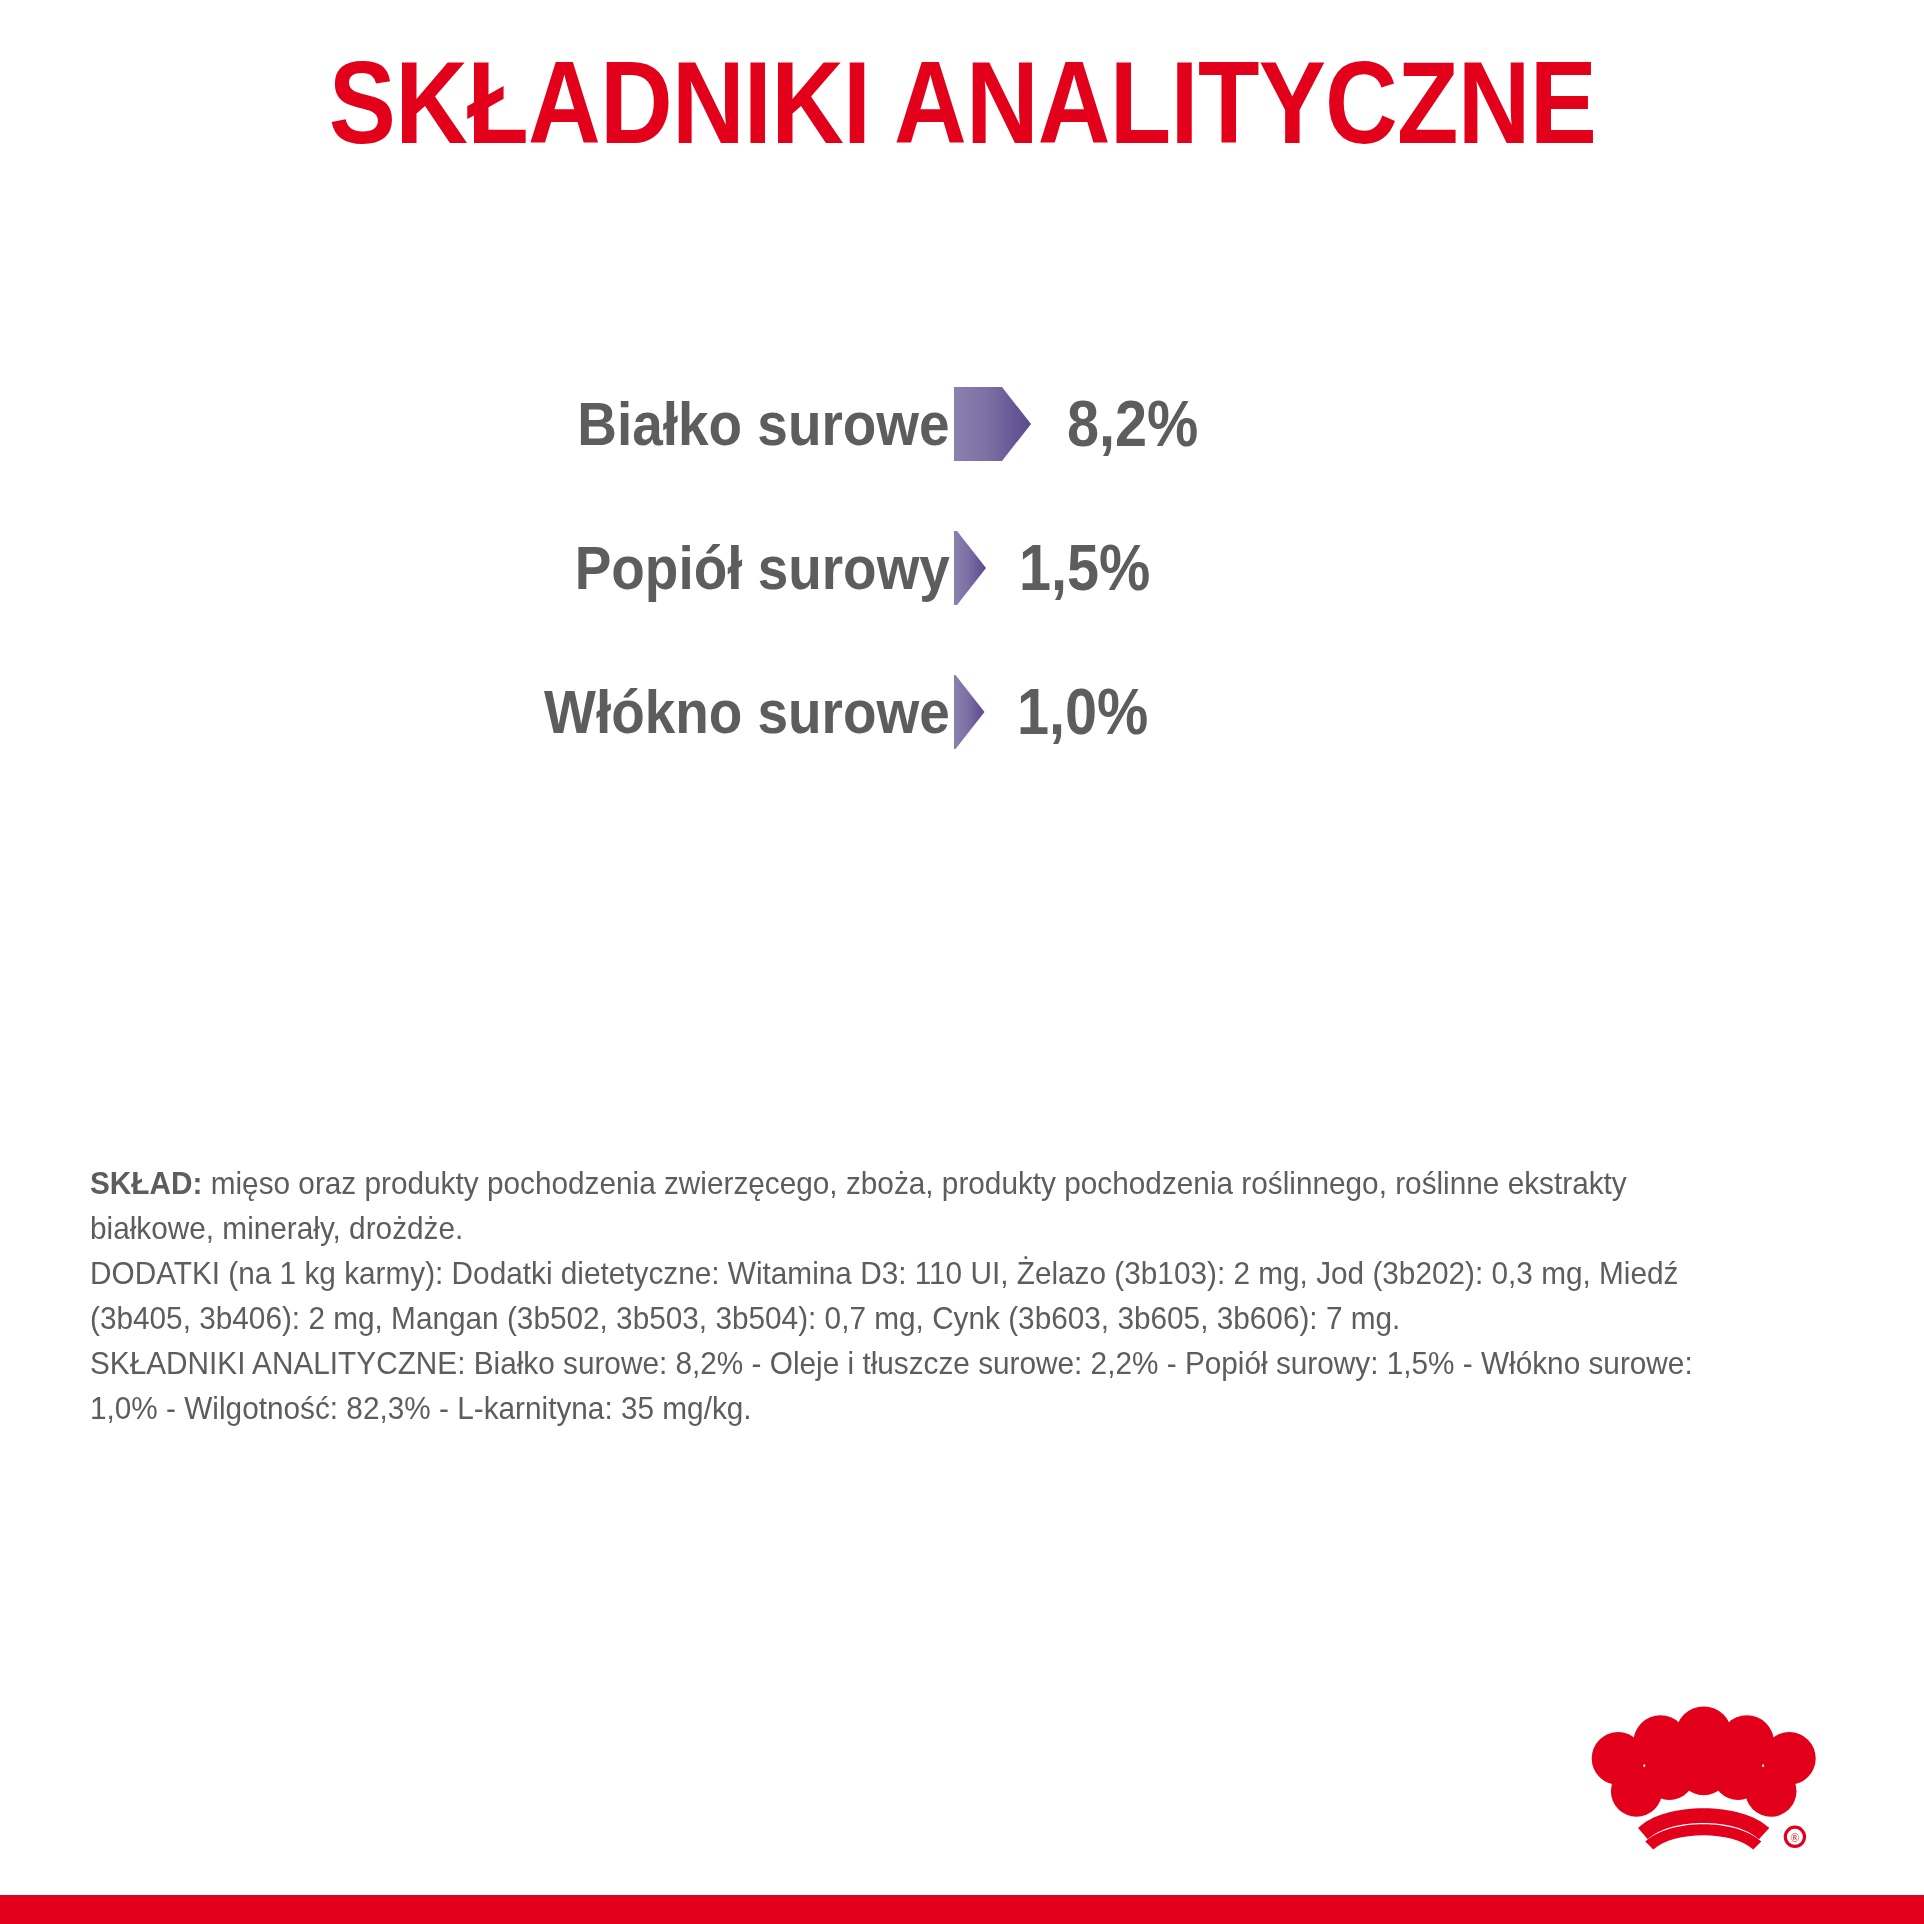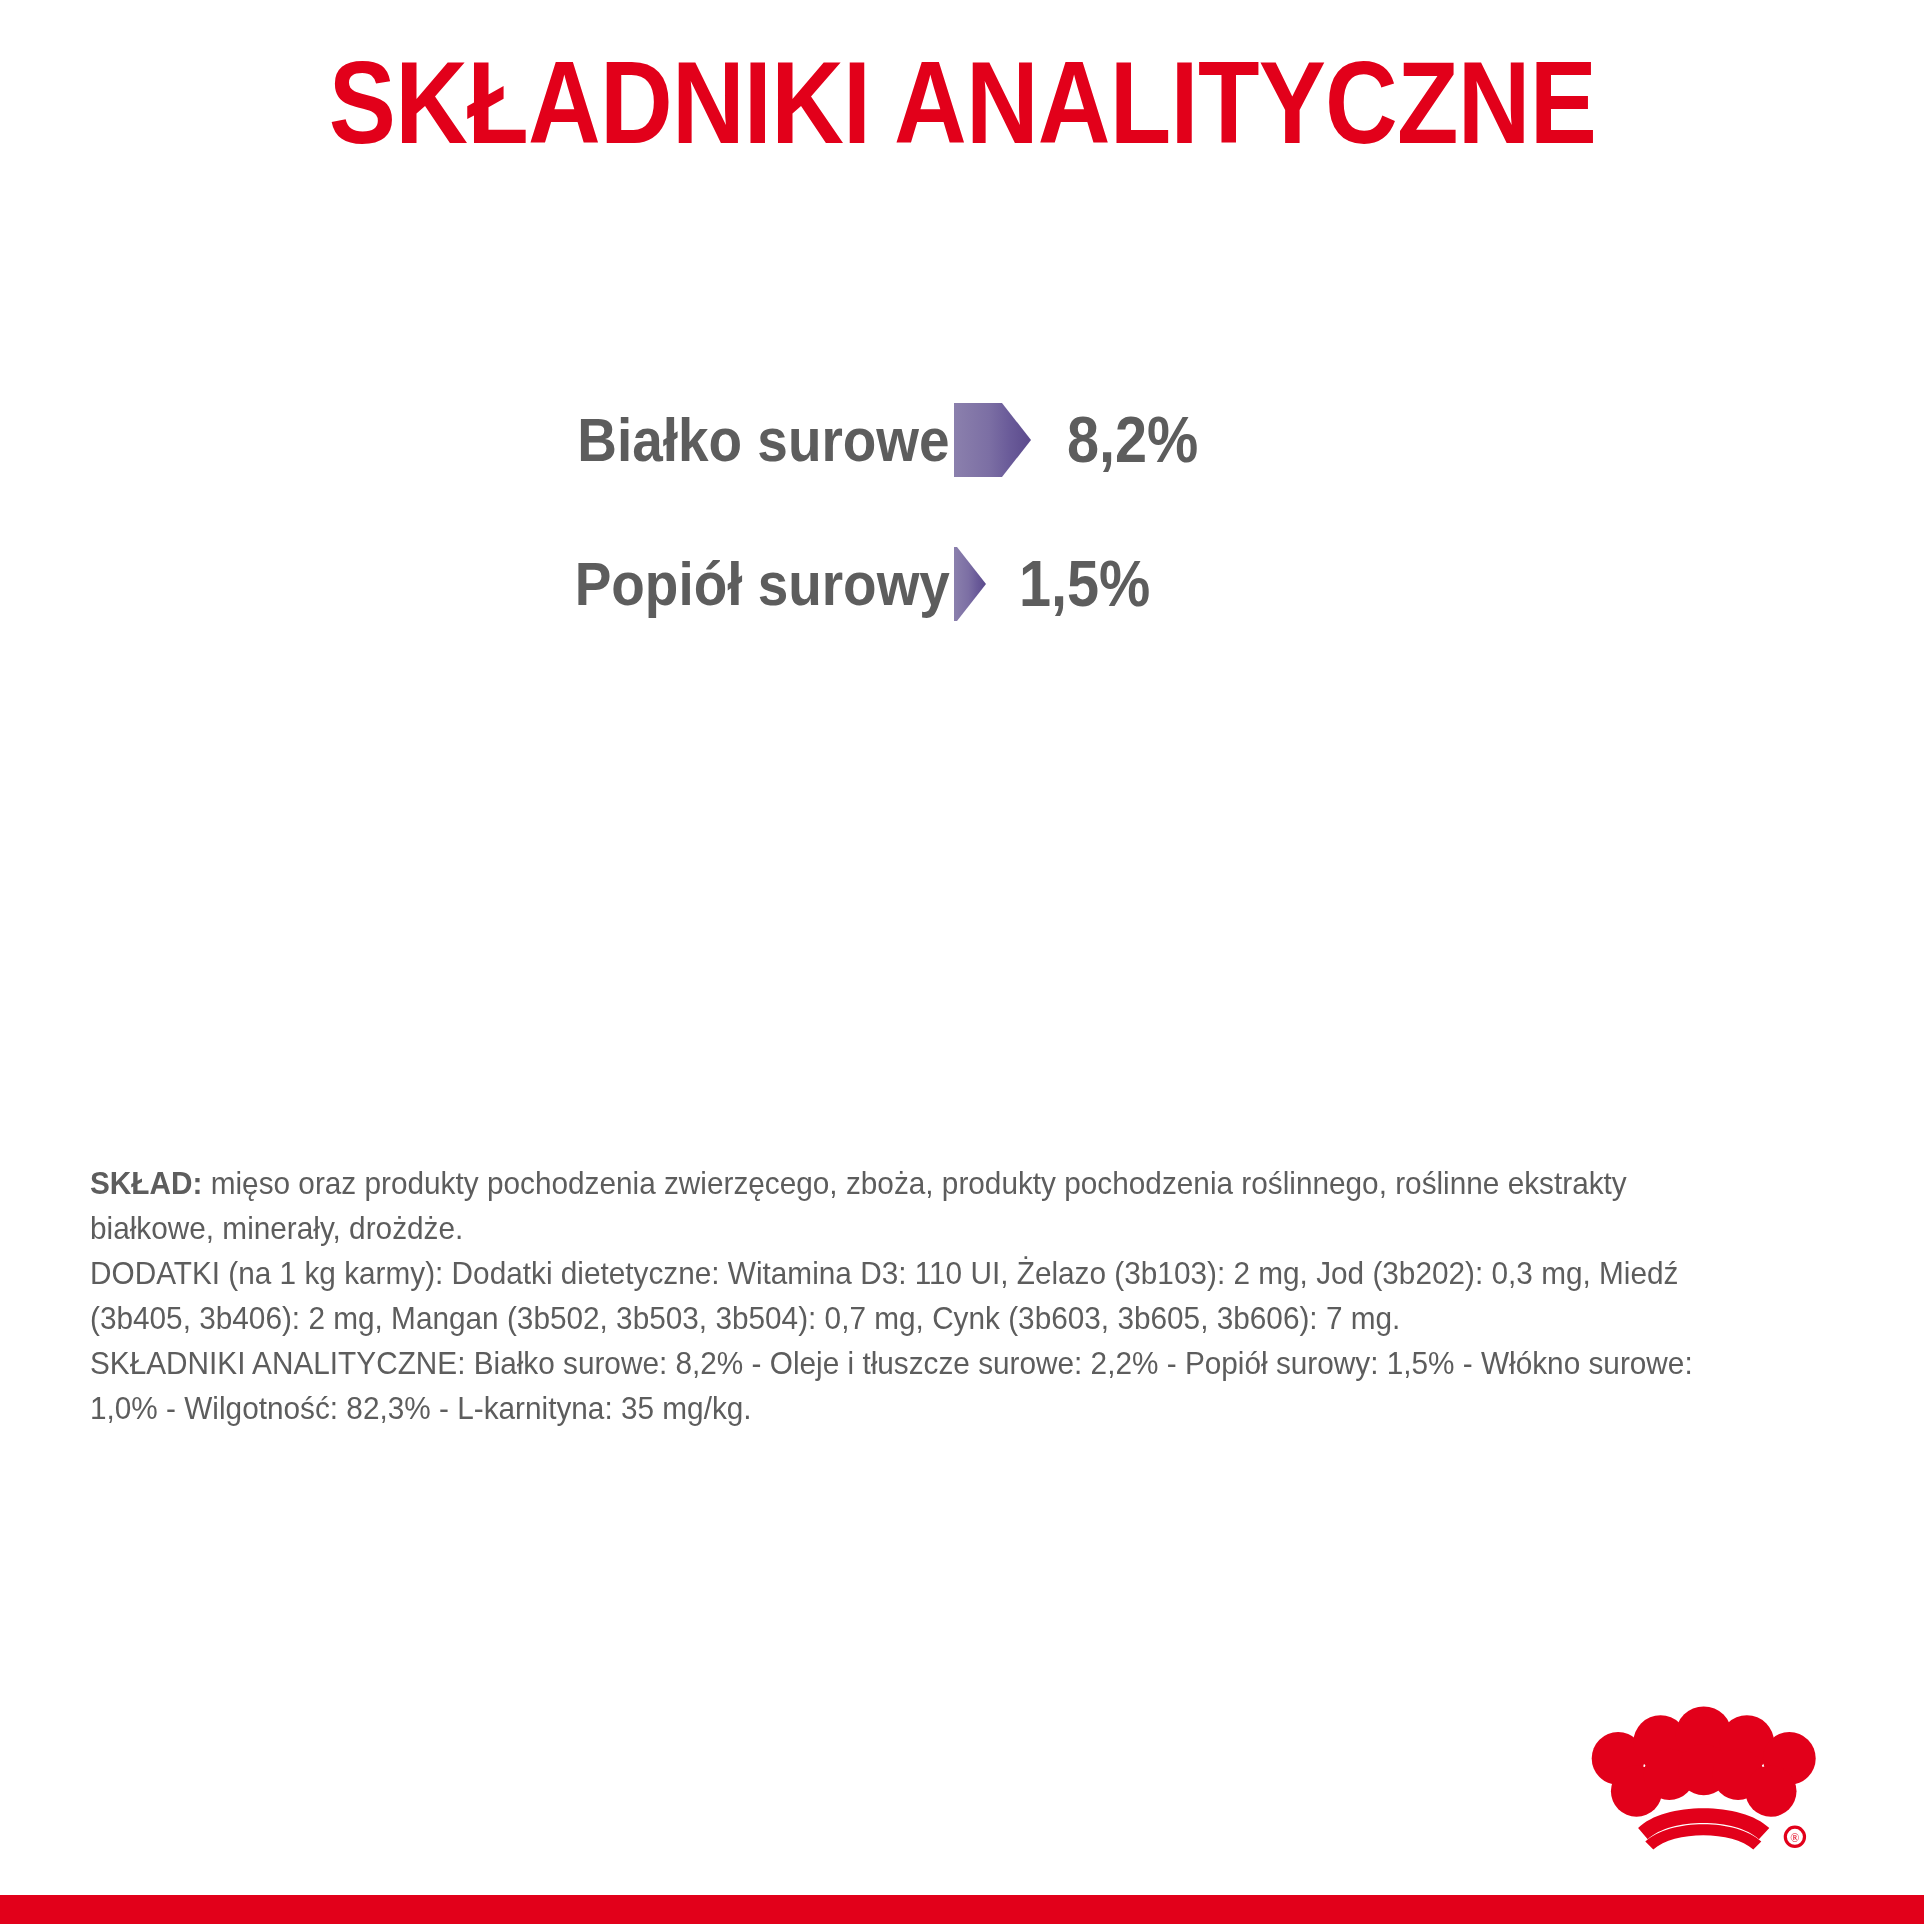--- a/index.html
+++ b/index.html
@@ -29,21 +29,21 @@
     line-height: 1.05;
     white-space: nowrap;
     font-stretch: condensed;
     transform: scaleX(0.86);
     transform-origin: center top;
   }
 
   
   .nutrients {
     position: absolute;
-    top: 368px;
+    top: 352px;
     left: 0;
     width: 1925px;
   }
   .nutrient-row {
     position: relative;
     height: 144px;
     display: flex;
     align-items: center;
     justify-content: flex-start;
   }
@@ -140,20 +140,27 @@
 
 
   <div class="nutrient-row">
     <span class="nutrient-label">Popiół surowy</span>
     <span class="bar-wrap">
       <span class="bar" style="width:32px"></span>
     </span>
     <span class="nutrient-value" style="left:1019px">1,5%</span>
   </div>
 
+  <div class="nutrient-row">
+    <span class="nutrient-label">Włókno surowe</span>
+    <span class="bar-wrap">
+      <span class="bar" style="width:30.5px"></span>
+    </span>
+    <span class="nutrient-value" style="left:1017px">1,0%</span>
+  </div>
 
 
 </div>
 
 <div class="composition">
   <p><span class="lead">SKŁAD:</span><span> mięso oraz produkty pochodzenia zwierzęcego, zboża, produkty pochodzenia roślinnego, roślinne ekstrakty białkowe, minerały, drożdże.</span></p>
   <p>DODATKI (na 1 kg karmy): Dodatki dietetyczne: Witamina D3: 110 UI, Żelazo (3b103): 2 mg, Jod (3b202): 0,3 mg, Miedź (3b405, 3b406): 2 mg, Mangan (3b502, 3b503, 3b504): 0,7 mg, Cynk (3b603, 3b605, 3b606): 7 mg.</p>
   <p>SKŁADNIKI ANALITYCZNE: Białko surowe: 8,2% - Oleje i tłuszcze surowe: 2,2% - Popiół surowy: 1,5% - Włókno surowe: 1,0% - Wilgotność: 82,3% - L-karnityna: 35 mg/kg.</p>
 </div>
 

